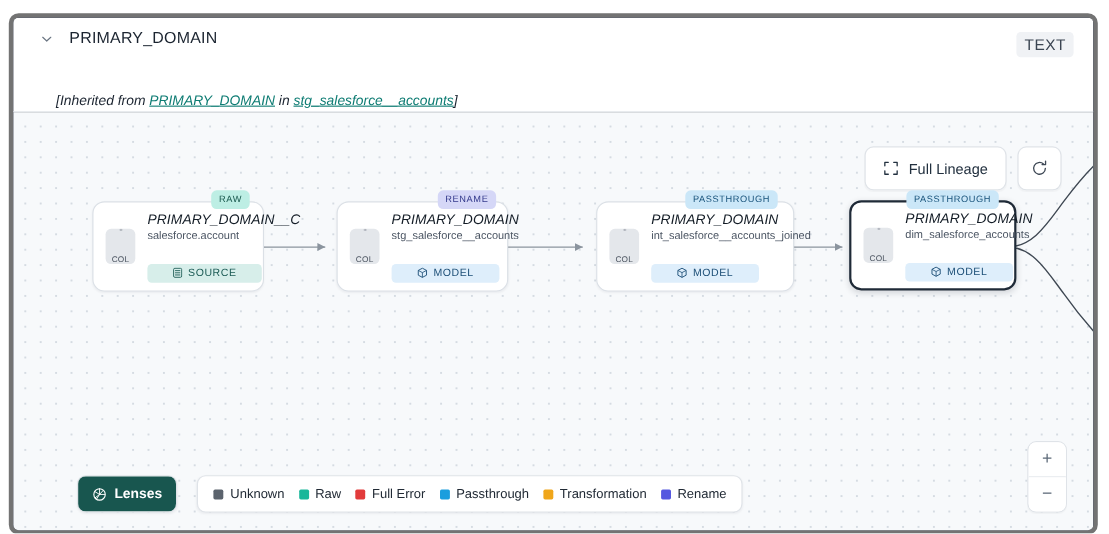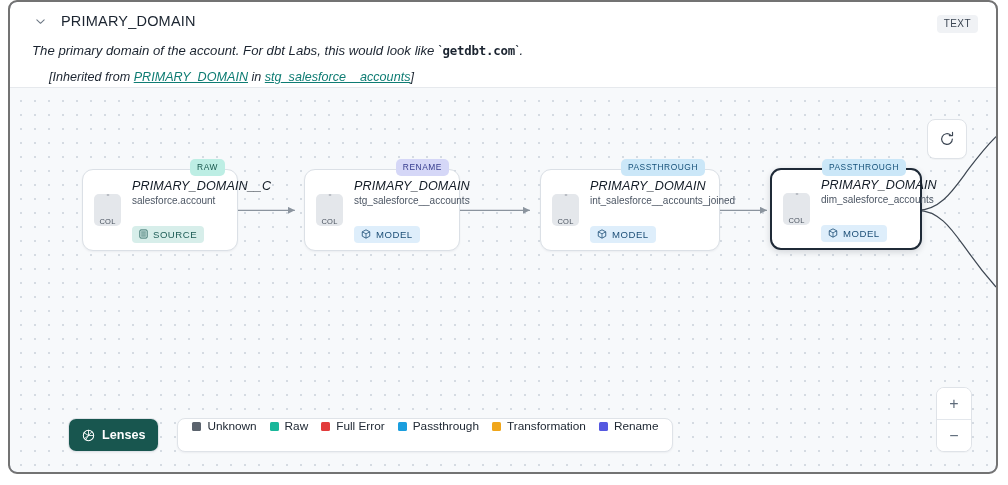--- a/index.html
+++ b/index.html
@@ -13,24 +13,24 @@
     width: 1008px;
     height: 485px;
     overflow: hidden;
     background: #ffffff;
   }
 
   
   .card {
     position: absolute;
     left: 8px;
-    top: 0;
+    top: 12px;
     width: 990px;
     height: 474px;
-    border: 2px solid #737373;
+    border: 4px solid #737373;
     border-radius: 9px;
     background: #0f172a;
     box-sizing: border-box;
     overflow: hidden;
   }
 
   
   .header {
     position: absolute;
     left: 0; top: 0;
@@ -59,21 +59,21 @@
     color: #1b2430;
     letter-spacing: .2px;
     font-weight: 400;
   }
   .text-badge {
     position: absolute;
     right: 18px;
     top: 13px;
     background: #f0f2f5;
     color: #3b4552;
-    font-size: 10px;
+    font-size: 14px;
     letter-spacing: .45px;
     padding: 3px 7px 4px;
     border-radius: 4px;
   }
   .hdr-desc {
     position: absolute;
     left: 22px;
     top: 41px;
     font-size: 13.2px;
     font-style: italic;
@@ -241,21 +241,21 @@
   .node-sub {
     font-size: 10px;
     color: #4b5563;
   }
   .type-badge {
     display: inline-flex;
     align-items: center;
     gap: 5px;
     font-size: 9.6px;
     letter-spacing: .5px;
-    padding: 3px 7px;
+    padding: 3px 23px;
     border-radius: 4px;
     margin-top: 18px;
     width: fit-content;
   }
   .type-badge.source { background: #d7eeea; color: #1d5c56; }
   .type-badge.model  { background: #deeefb; color: #1d4f77; justify-content: space-between; }
 
   .lens-badge {
     position: absolute;
     top: -11px;
@@ -307,21 +307,21 @@
     gap: 8px;
     padding: 0 12px 0 11px;
     height: 32px;
     font-size: 12.8px;
     color: #27313d;
     background: #ffffff;
     cursor: pointer;
   }
   .legend {
     display: flex;
-    align-items: flex-start;
+    align-items: center;
     gap: 13px;
     background: #ffffff;
     border: 1px solid #dfe3e8;
     border-radius: 8px;
     height: 32px;
     padding: 0 14px;
     box-shadow: 0 1px 2px rgba(16,24,40,.05);
   }
   .legend-item {
     display: flex;
@@ -347,23 +347,20 @@
       <div class="hdr-title-row">
         <span class="chevron-toggle">
           <svg width="13" height="13" viewBox="0 0 16 16" fill="none">
             <path d="M3.5 6L8 10.2 12.5 6" stroke="#6b7683" stroke-width="1.3" stroke-linecap="round" stroke-linejoin="round"></path>
           </svg>
         </span>
         <span class="hdr-title">PRIMARY_DOMAIN</span>
       </div>
       <div class="text-badge">TEXT</div>
 
-      <div class="hdr-desc">
-        <span>The primary domain of the account. For dbt Labs, this would look like `</span><span class="code">getdbt.com</span><span>`.</span>
-      </div>
 
       <div class="hdr-inherit">
         <span>[Inherited from </span><a href="#">PRIMARY_DOMAIN</a><span> in </span><a href="#">stg_salesforce__accounts</a><span>]</span>
       </div>
     </div>
 
     <div class="canvas">
 
       <svg class="edges" viewBox="0 0 990 388">
         <defs>
@@ -474,20 +471,26 @@
                 <path d="M6 1 L10.5 3.4 V8.6 L6 11 L1.5 8.6 V3.4 Z" stroke="#1d4f77" stroke-width="1" fill="none"></path>
                 <path d="M1.5 3.4 L6 5.8 L10.5 3.4 M6 5.8 V11" stroke="#1d4f77" stroke-width="0.9" fill="none"></path>
               </svg>
               <span>MODEL</span>
             </span>
           </div>
         </div>
       </div>
 
       <div class="canvas-controls">
+        <div class="btn-lineage">
+          <svg width="14" height="14" viewBox="0 0 16 16" fill="none">
+            <path d="M1.6 5.4V1.8h3.6M10.8 1.8h3.6v3.6M14.4 10.6v3.6h-3.6M5.2 14.2H1.6v-3.6" stroke="#22303f" stroke-width="1.35" stroke-linecap="round" stroke-linejoin="round"></path>
+          </svg>
+          <span>Full Lineage</span>
+        </div>
         <div class="btn-refresh">
           <svg width="16" height="16" viewBox="0 0 18 18" fill="none">
             <path d="M15 9a6 6 0 1 1-1.9-4.35" stroke="#3e4855" stroke-width="1.35" stroke-linecap="round" fill="none"></path>
             <path d="M15.2 1.6v3.6h-3.6" stroke="#3e4855" stroke-width="1.35" stroke-linecap="round" stroke-linejoin="round" fill="none"></path>
           </svg>
         </div>
       </div>
 
       <div class="zoom-ctrls">
         <div class="zoom-btn top">+</div>

